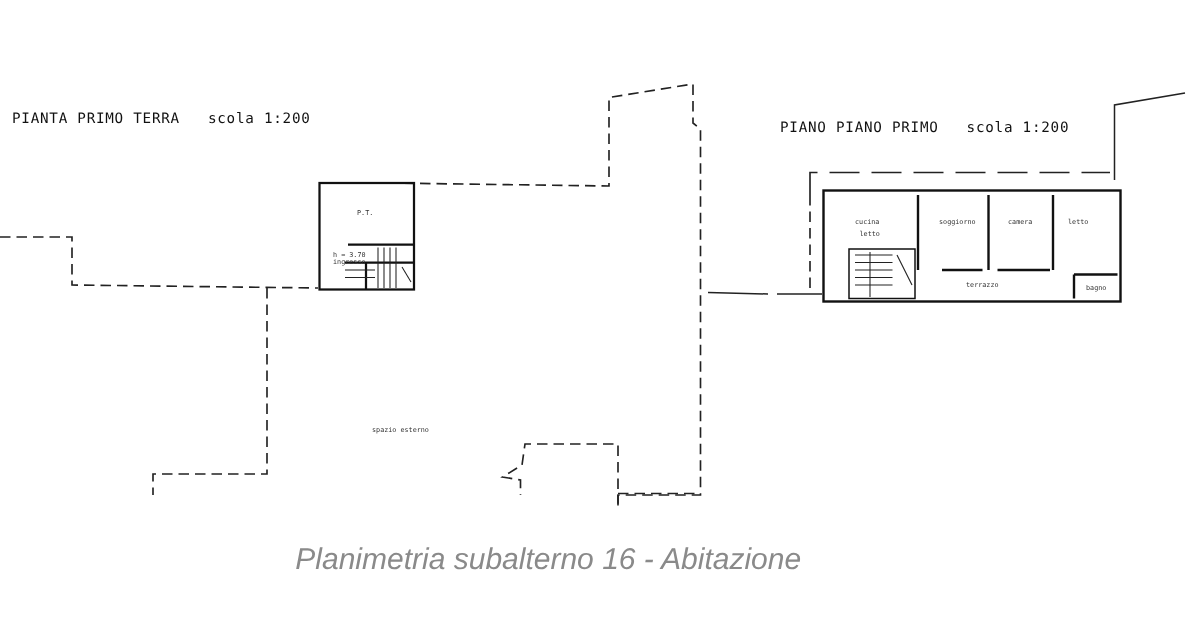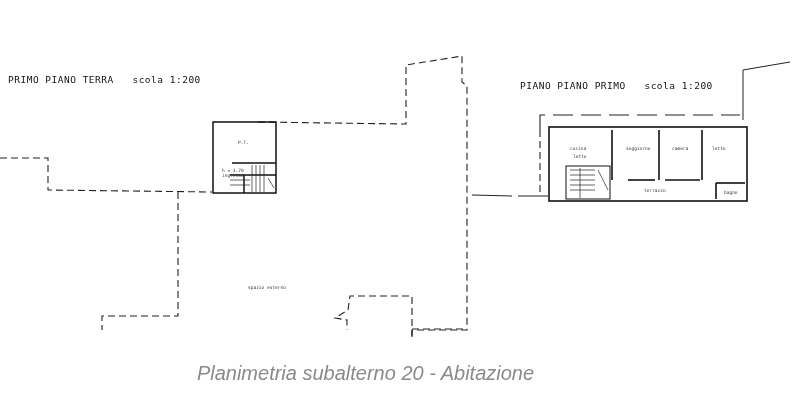--- a/index.html
+++ b/index.html
@@ -62,33 +62,33 @@
       <line x1="570" y1="175" x2="595" y2="175"></line>
     <line x1="570" y1="180" x2="595" y2="180"></line>
       <line x1="570" y1="185" x2="595" y2="185"></line>
     <line x1="570" y1="190" x2="595" y2="190"></line>
       <line x1="580" y1="168" x2="580" y2="198"></line>
     <line x1="598" y1="170" x2="608" y2="190"></line>
   </g>
 </svg>
 
 <div class="title" style="left:8px;top:74px;">
-  <span>PRIMO PIANO TERRA</span>&nbsp;&nbsp;
+  <span>PIANTA PRIMO TERRA</span>&nbsp;&nbsp;
   <span>scola 1:200</span>
 </div>
 <div class="title" style="left:520px;top:80px;">
   <span>PIANO PIANO PRIMO</span>&nbsp;&nbsp;
   <span>scola 1:200</span>
 </div>
 
 <div class="room" style="left:238px;top:140px;">P.T.</div>
 <div class="room" style="left:222px;top:168px;width:30px;white-space:normal;">h = 3.70 ingresso</div>
 <div class="room" style="left:248px;top:285px;">spazio esterno</div>
 
 <div class="room" style="left:570px;top:146px;">cucina</div>
 <div class="room" style="left:626px;top:146px;">soggiorno</div>
 <div class="room" style="left:672px;top:146px;">camera</div>
 <div class="room" style="left:573px;top:154px;">letto</div>
 <div class="room" style="left:712px;top:146px;">letto</div>
 <div class="room" style="left:644px;top:188px;">terrazzo</div>
 <div class="room" style="left:724px;top:190px;">bagno</div>
 
-<div class="caption">Planimetria subalterno 20 - Abitazione</div>
+<div class="caption">Planimetria subalterno 16 - Abitazione</div>
 
 </body></html>

